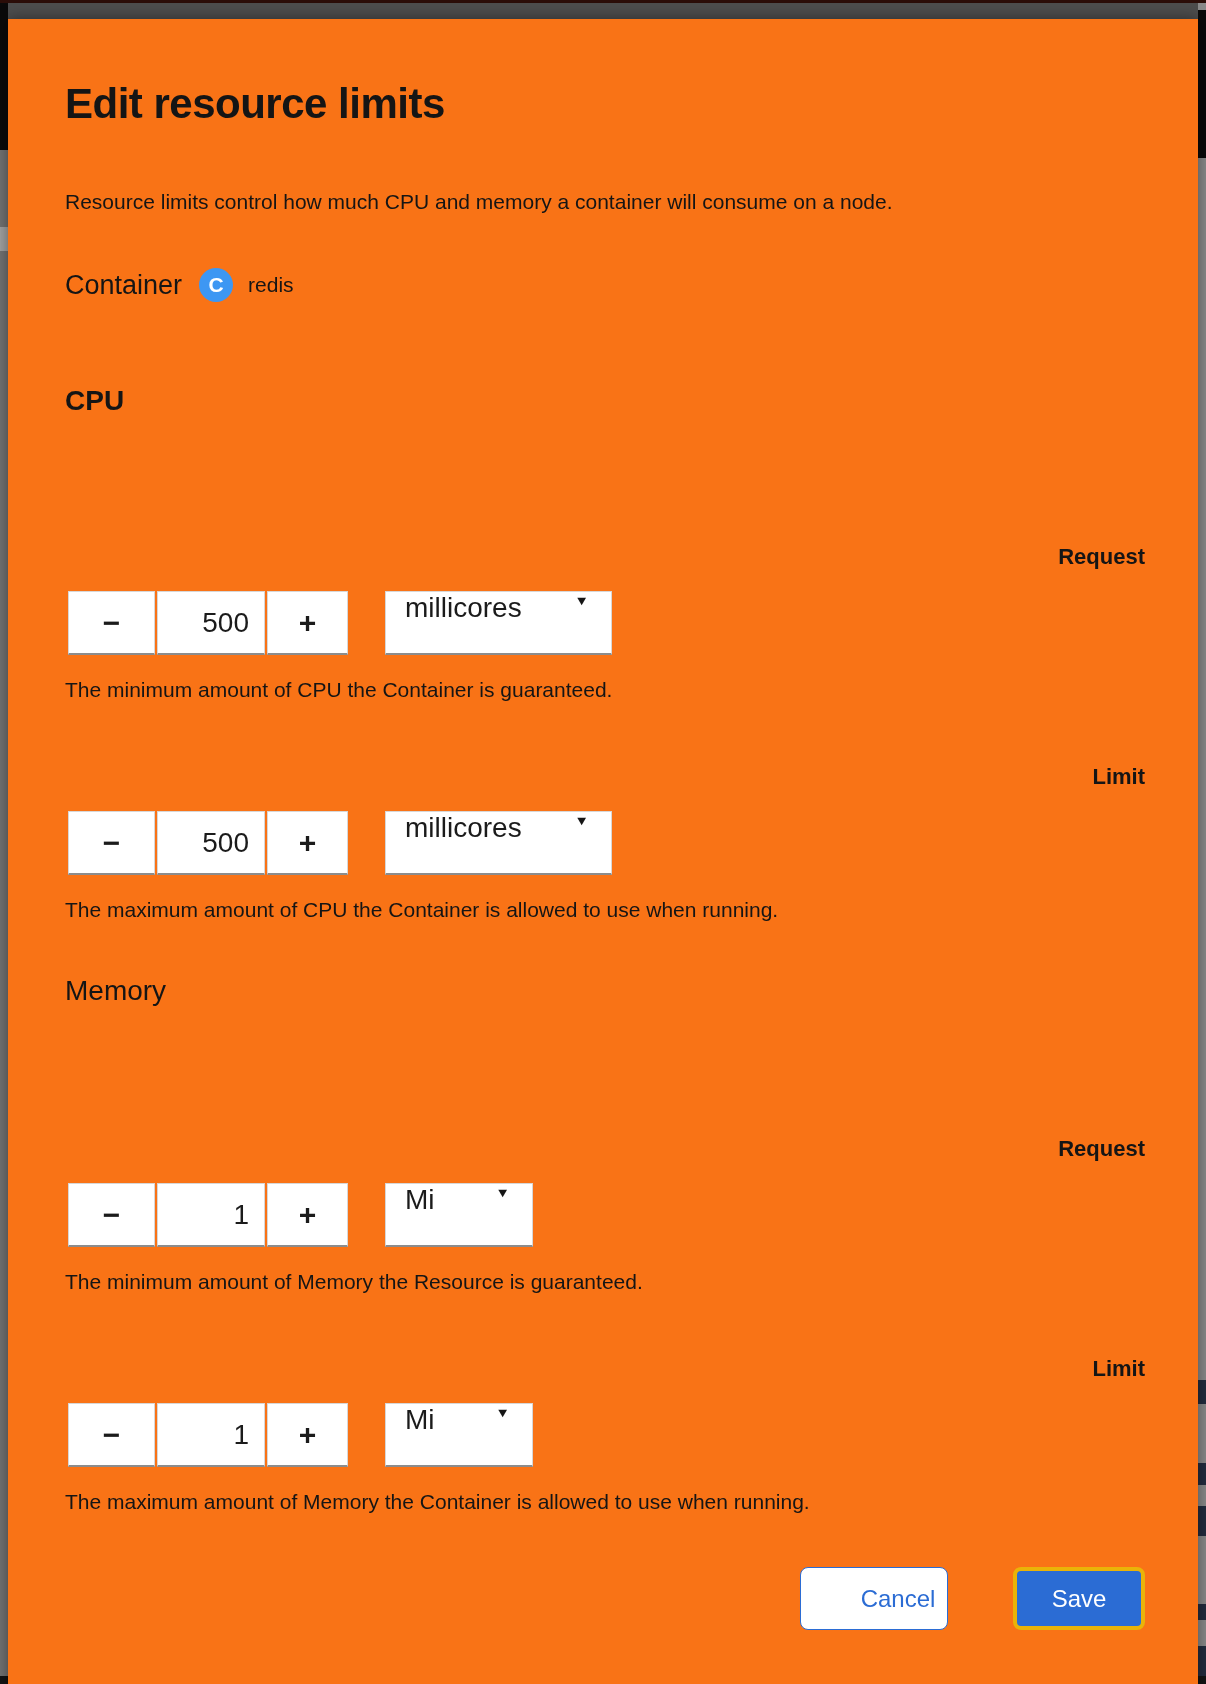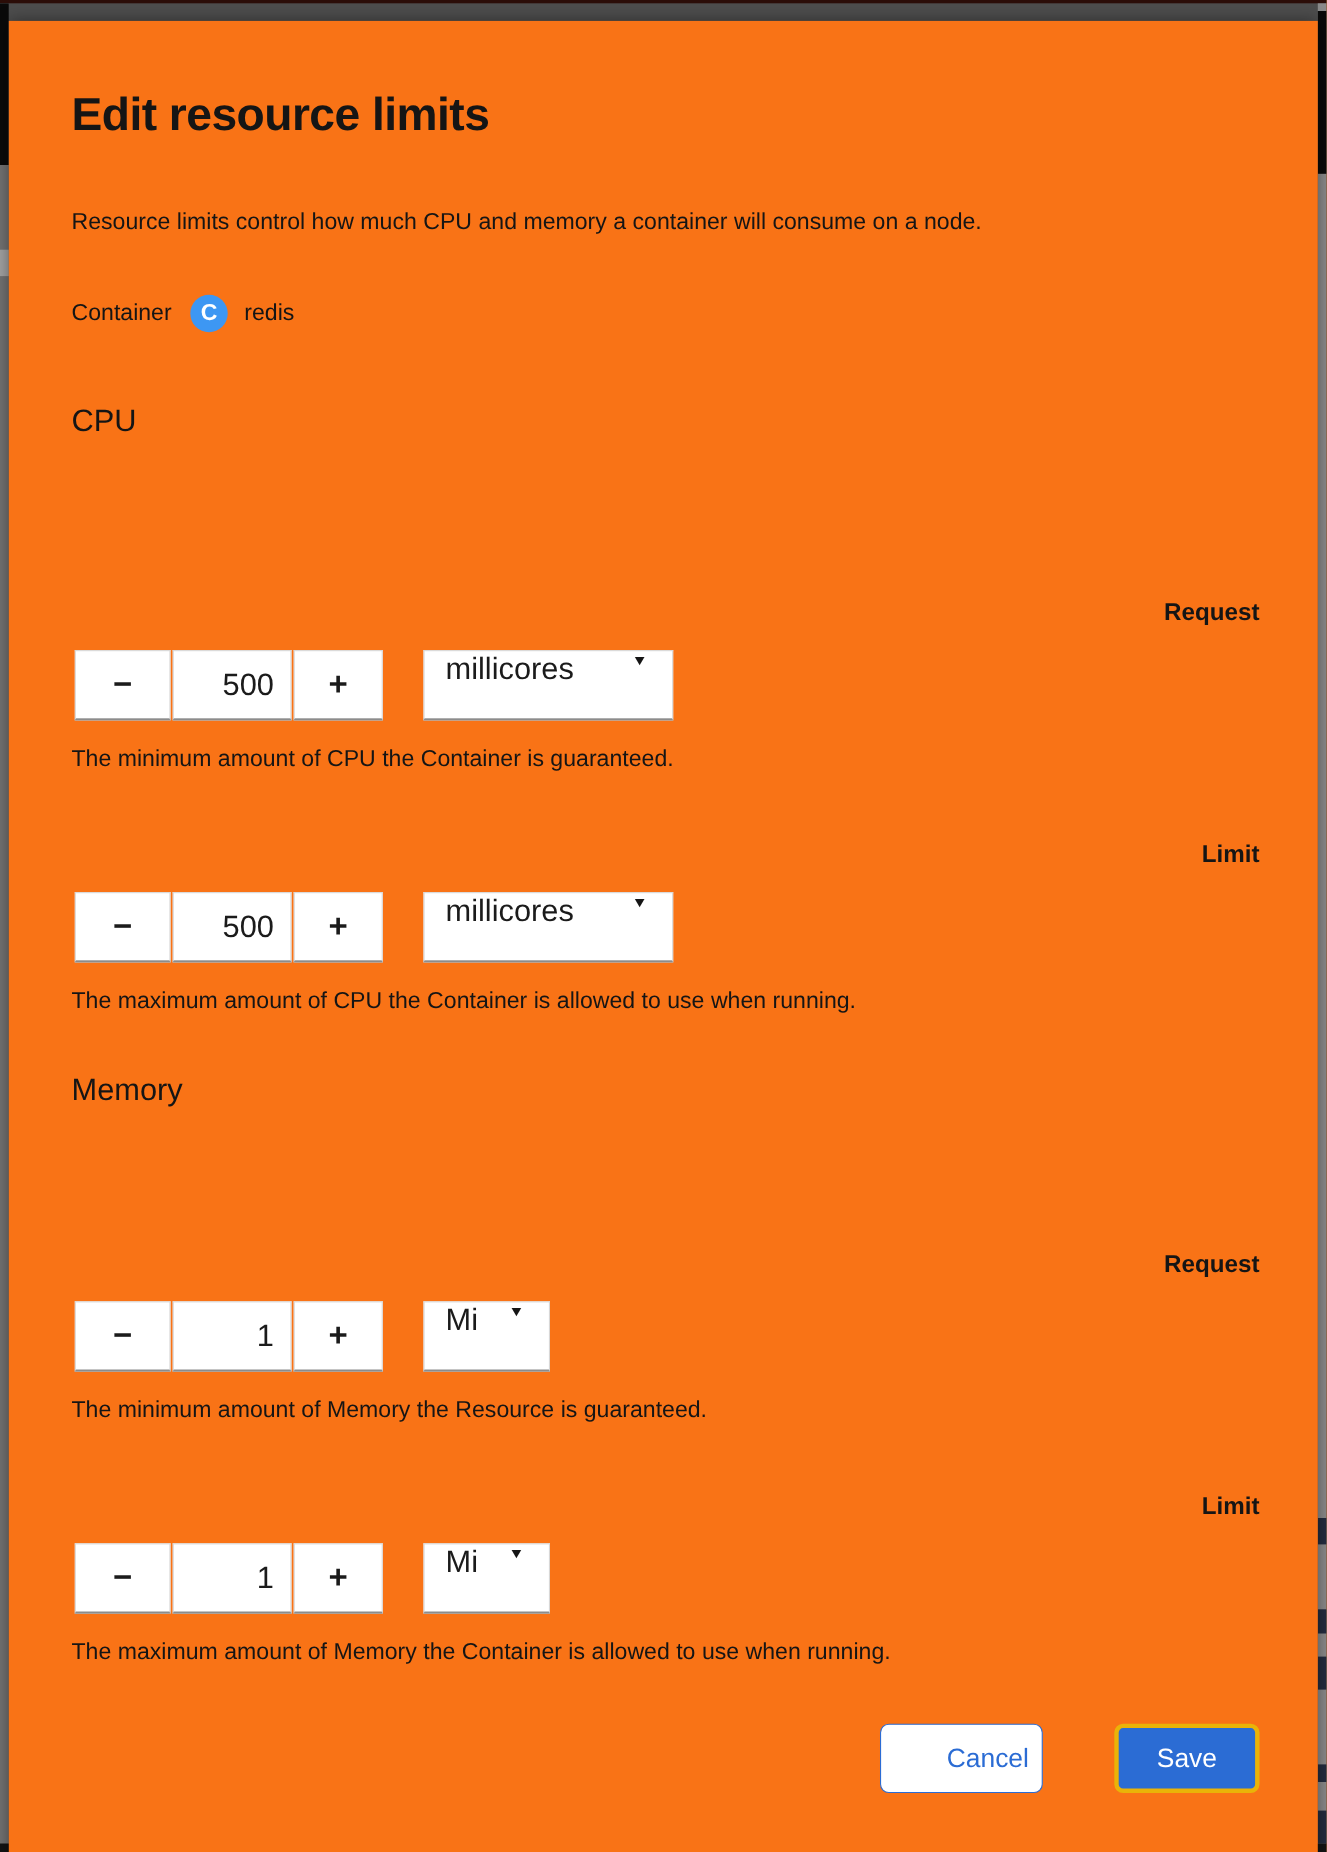--- a/index.html
+++ b/index.html
@@ -43,35 +43,35 @@
   }
   .modal-desc {
     position: absolute; left: 57px; top: 170px;
     font-size: 21px; line-height: 26px; color: #151515;
   }
 
   .container-row {
     position: absolute; left: 57px; top: 248px;
     display: flex; align-items: center; height: 36px;
   }
-  .container-row .lbl { font-size: 21px; }
+  .container-row .lbl { font-size: 27px; }
   .badge {
     width: 34px; height: 34px; border-radius: 50%;
     background: #3d97f3; color: #ffffff;
     display: flex; align-items: center; justify-content: center;
     font-size: 21px; font-weight: 700;
     margin-left: 17px; margin-right: 15px;
   }
   .container-row .name { font-size: 21px; }
 
   .section-heading {
     position: absolute; left: 57px;
     font-size: 28px; font-weight: 400; line-height: 34px; color: #151515;
   }
-  .heading-cpu    { top: 347px; }
+  .heading-cpu    { top: 365px; font-weight: bold; }
   .heading-memory { top: 955px; }
 
   
   .form-group { position: absolute; left: 57px; width: 1080px; }
   .fg1 { top: 525px; }
   .fg2 { top: 745px; }
   .fg3 { top: 1117px; }
   .fg4 { top: 1337px; }
 
   .field-label { font-size: 22px; font-weight: 700; line-height: 26px; text-align: right; }
@@ -98,21 +98,21 @@
   .plus-cell { margin-left: 2px; width: 81px; }
 
   .unit-select {
     margin-left: 37px;
     display: flex; align-items: flex-start; justify-content: space-between;
     padding: 0 22px 0 19px;
     font-size: 28px; color: #1b1b1b;
     cursor: pointer;
   }
   .unit-wide   { width: 227px; }
-  .unit-narrow { width: 115px; }
+  .unit-narrow { width: 148px; }
   .caret { font-size: 15px; color: #151515; transform: scaleY(0.85); }
 
   .helper { margin-top: 22px; font-size: 21px; line-height: 26px; color: #151515; }
 
   
   .btn {
     position: absolute; top: 1548px; height: 63px;
     display: flex; align-items: center; justify-content: center;
     font-family: inherit; font-size: 24px;
     border-radius: 8px; cursor: pointer;

